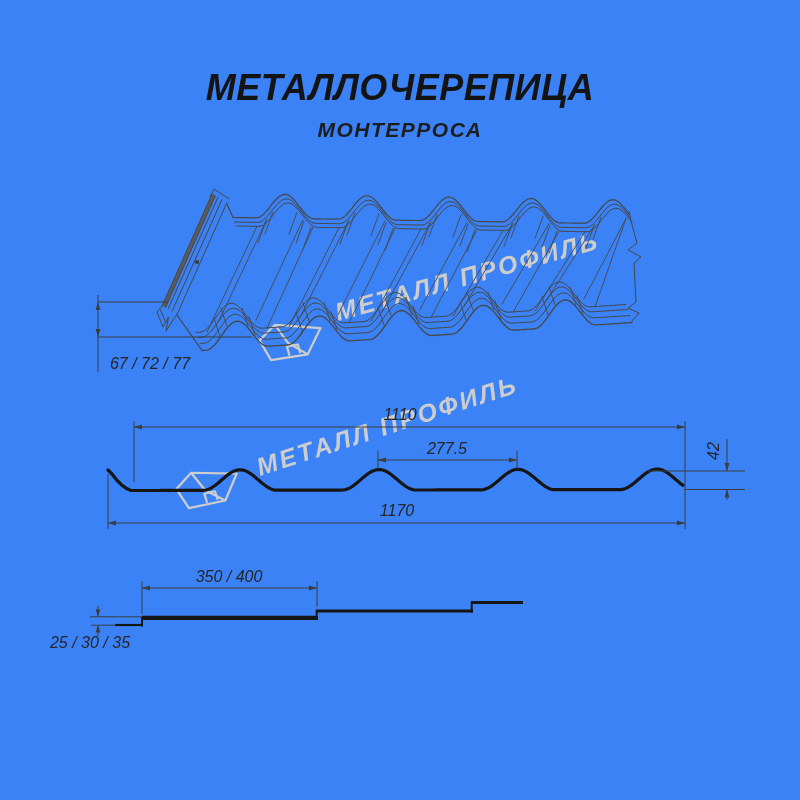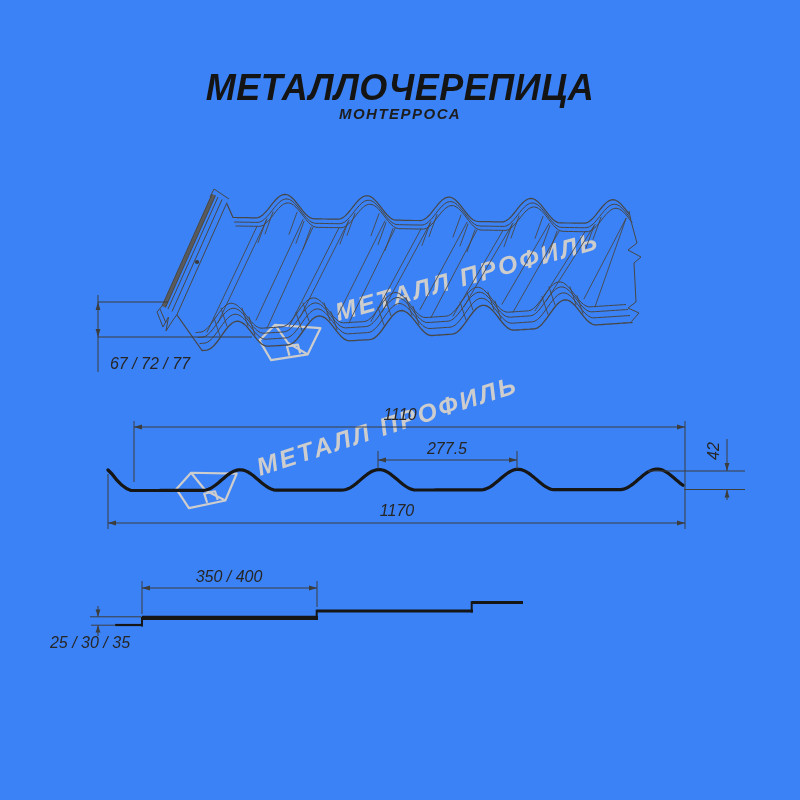--- a/index.html
+++ b/index.html
@@ -1,20 +1,20 @@
 <!DOCTYPE html>
 <html><head>
 <meta charset="utf-8">
 <style>
   html,body{margin:0;padding:0;background:#fff;}
   #page{position:relative;width:800px;height:800px;background:#3b82f6;overflow:hidden;
         font-family:"Liberation Sans",sans-serif;font-style:italic;}
   #header{position:absolute;top:70px;left:0;width:800px;text-align:center;}
   #page-title{margin:0;font-size:36px;font-weight:bold;letter-spacing:0.5px;color:#141414;line-height:1;}
-  #page-subtitle{font-size:15px;font-weight:bold;letter-spacing:1.5px;color:#1d1d1d;line-height:1;}
+  #page-subtitle{margin-top:13px;font-size:21px;font-weight:bold;letter-spacing:1.5px;color:#1d1d1d;line-height:1;}
   svg{position:absolute;left:0;top:0;}
   .thin{stroke:#474747;stroke-width:1;fill:none;stroke-linejoin:round;}
   .dimline{stroke:#3d3d3d;stroke-width:1;fill:none;}
   .heavy{stroke:#161616;fill:none;}
   .arr{fill:#3d3d3d;stroke:none;}
   .dimtext{font-family:"Liberation Sans",sans-serif;font-size:16px;fill:#262626;}
   .wmtext{font-family:"Liberation Sans",sans-serif;font-size:25px;font-weight:bold;
           letter-spacing:2.5px;fill:#cdcdcd;}
   .wmline{stroke:#cdcdcd;stroke-width:2.2;fill:none;stroke-linejoin:round;}
 </style>

